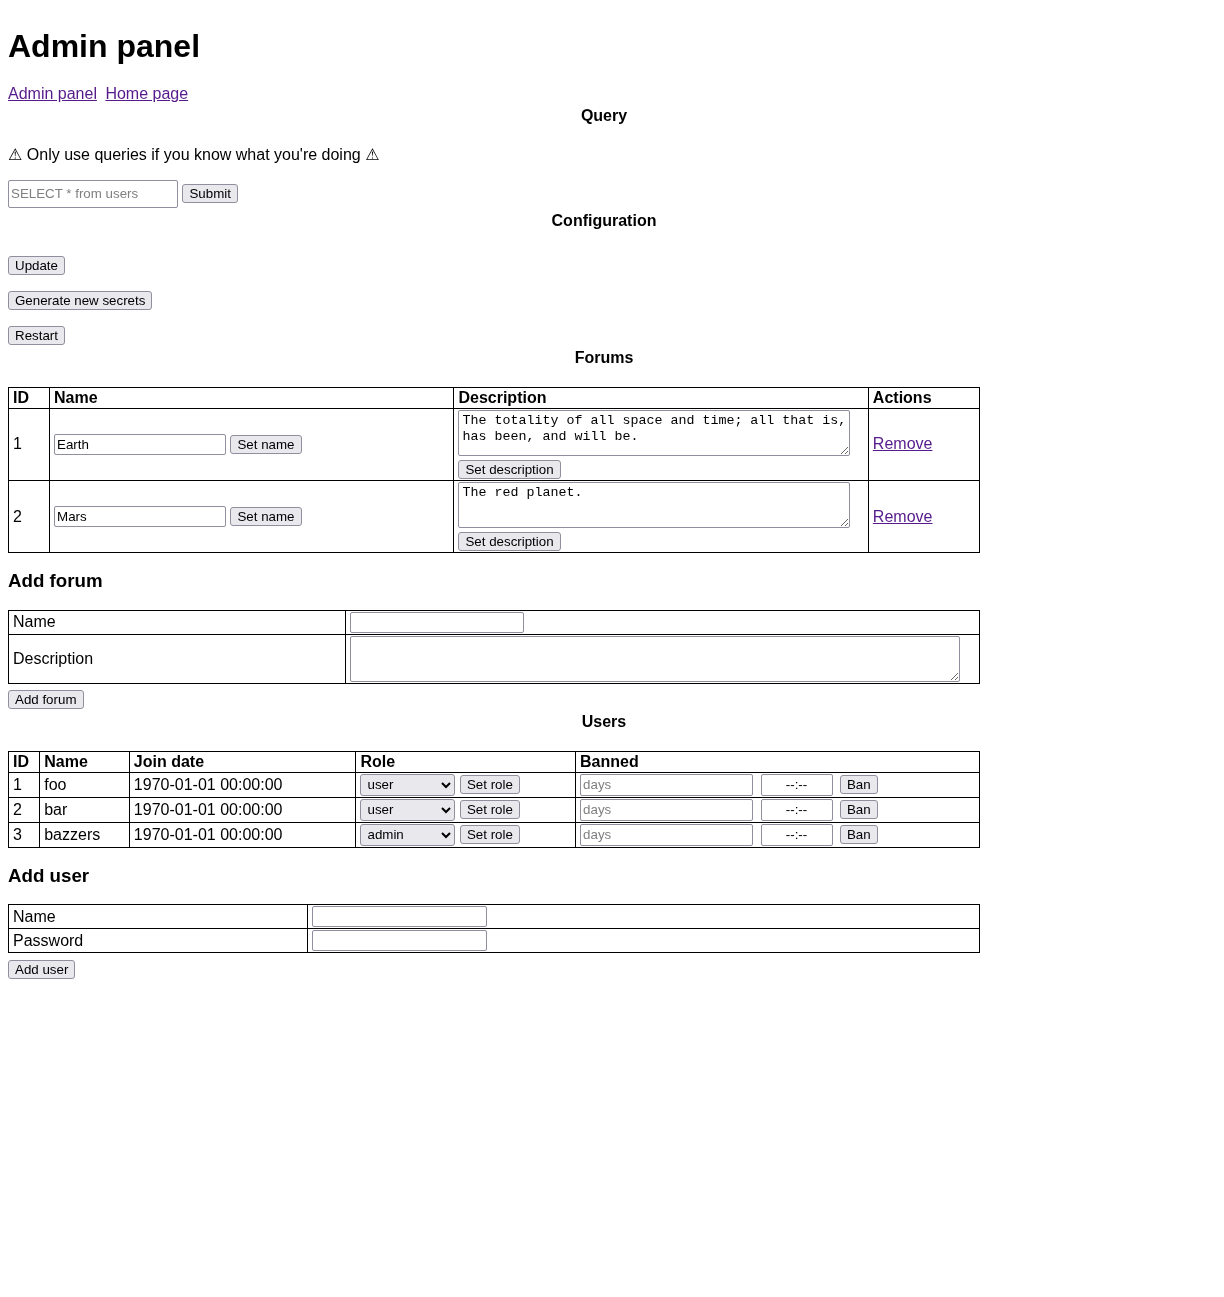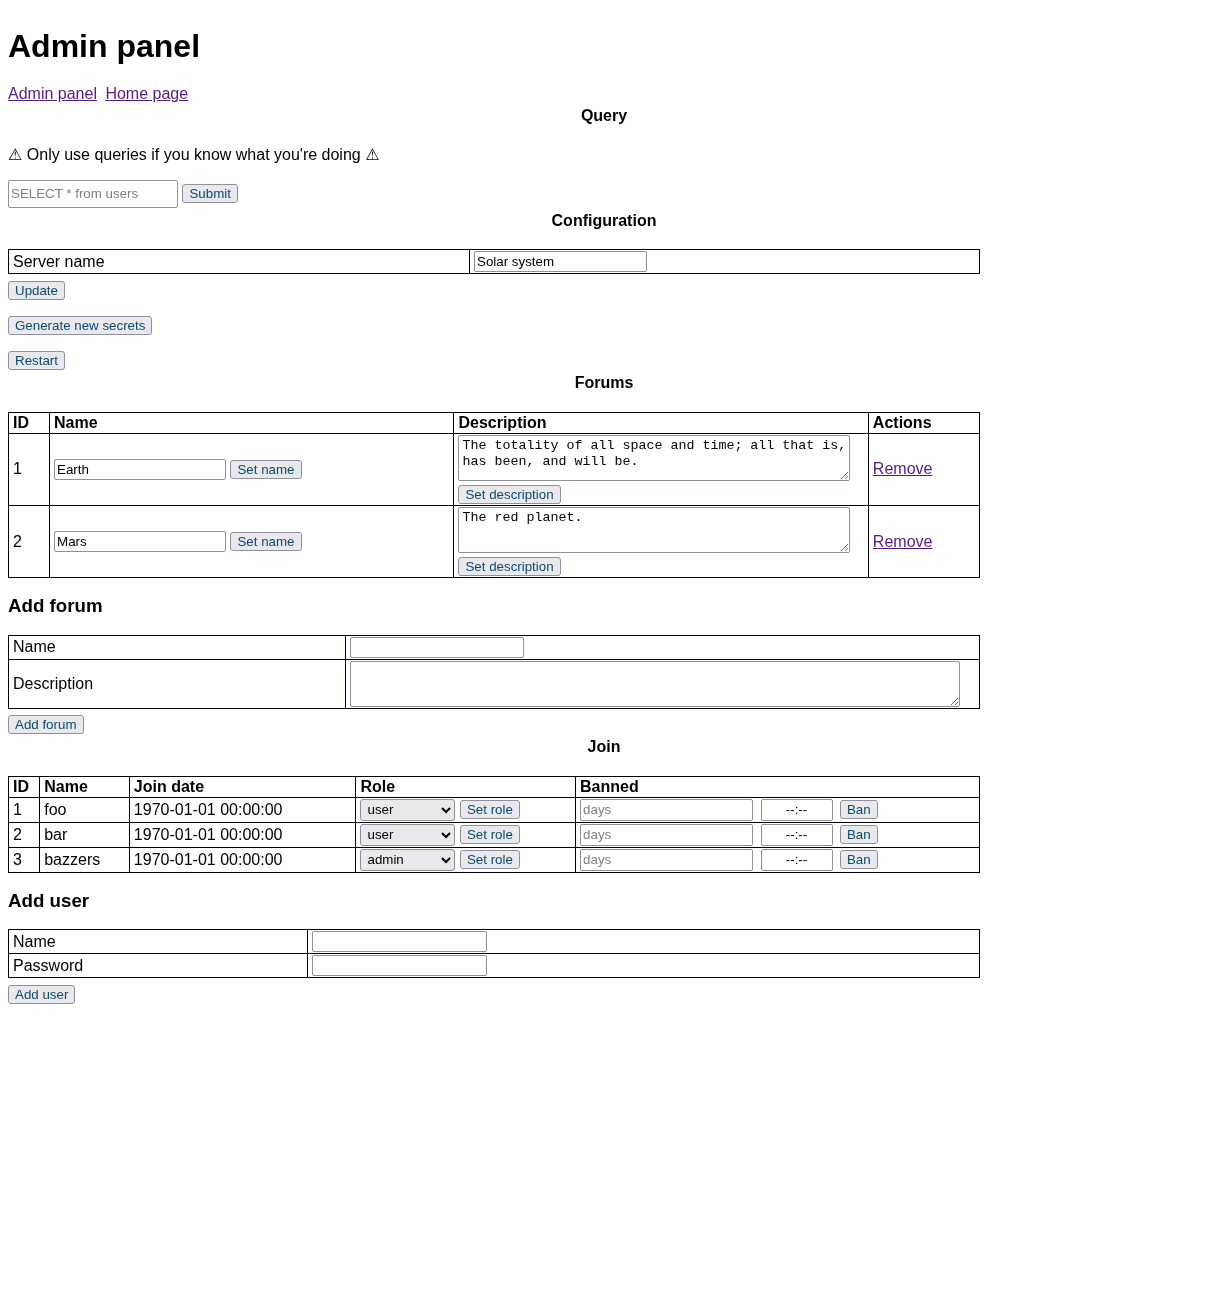--- a/index.html
+++ b/index.html
@@ -71,21 +71,21 @@
     overflow: auto;
     display: block;
   }
   input::placeholder, textarea::placeholder {
     color: #808080;
     opacity: 1;
   }
   button {
     font-family: "Liberation Sans", sans-serif;
     font-size: 13.33px;
-    color: #0c4a6e;
+    color: #000000;
     background: #e9e9ed;
     border: 1px solid #8f8f9d;
     border-radius: 3px;
     padding: 1px 6px;
     cursor: pointer;
     vertical-align: middle;
   }
   select {
     font-family: "Liberation Sans", sans-serif;
     font-size: 13.33px;
@@ -177,26 +177,20 @@
 <h2>Query</h2>
 <p>⚠ Only use queries if you know what you're doing ⚠</p>
 <div class="query-row">
   <input id="query-input" type="text" placeholder="SELECT * from users" style="">
   <button>Submit</button>
 </div>
 
 <h2>Configuration</h2>
 <table id="config-table">
   <tbody>
-    <tr>
-      <td class="label-col">Server name</td>
-      <td>
-        <input id="config-name-input" type="text" value="Solar system" style="">
-      </td>
-    </tr>
   </tbody>
 </table>
 <div class="btn-row">
   <button>Update</button>
 </div>
 <div class="btn-row spaced">
   <button>Generate new secrets</button>
 </div>
 <div class="btn-row spaced">
   <button>Restart</button>
@@ -264,21 +258,21 @@
       <td>
         <textarea id="add-forum-desc-textarea" style=""></textarea>
       </td>
     </tr>
   </tbody>
 </table>
 <div class="btn-row">
   <button>Add forum</button>
 </div>
 
-<h2>Join</h2>
+<h2>Users</h2>
 <table id="users-table">
   <colgroup>
     <col class="u-id">
       <col class="u-name">
       <col class="u-join">
       <col class="u-role">
       <col class="u-ban">
   </colgroup>
   <thead>
     <tr>

